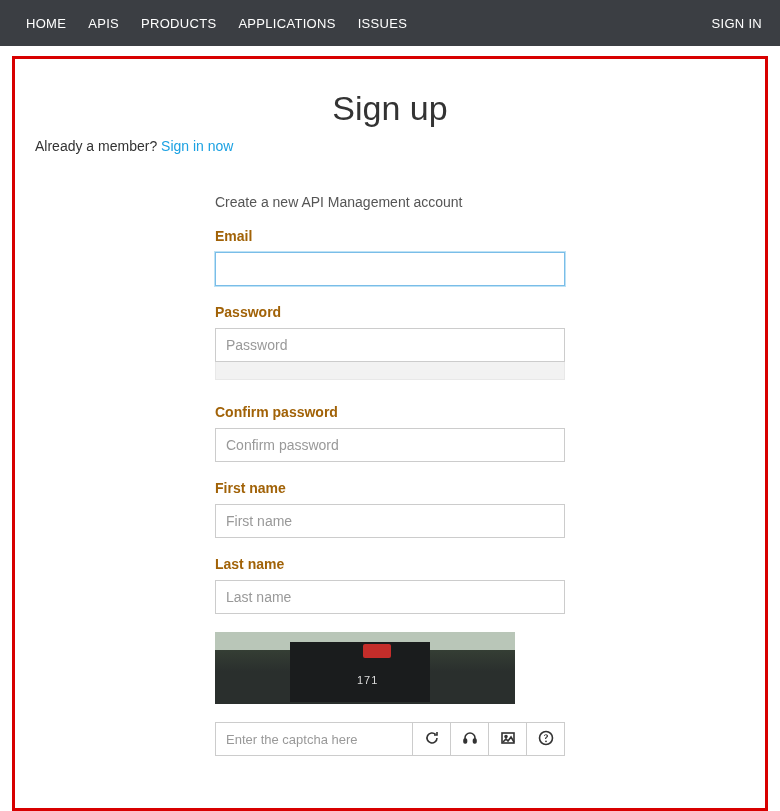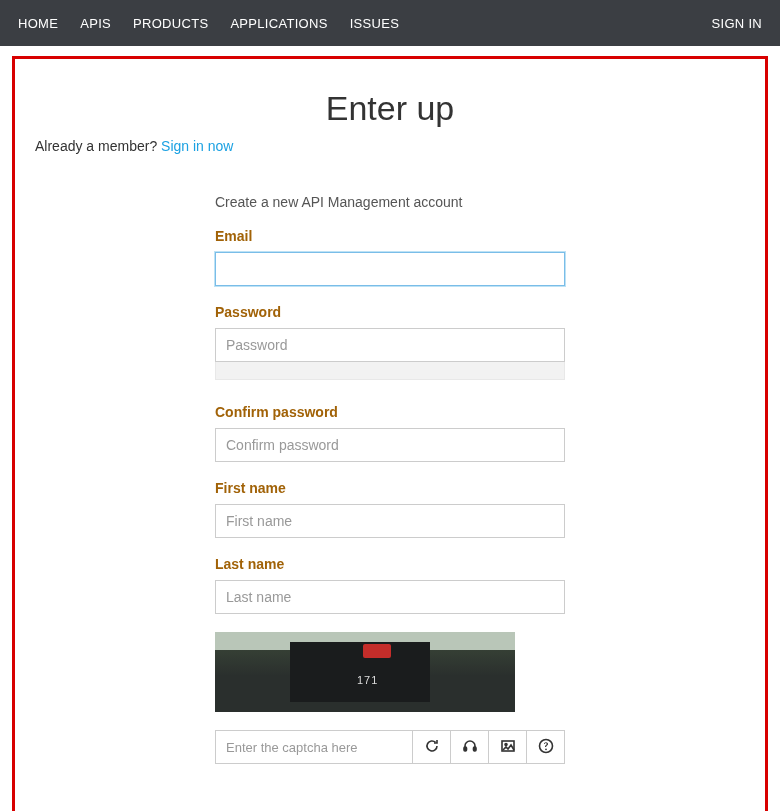--- a/index.html
+++ b/index.html
@@ -10,21 +10,21 @@
     background: #fff;
     width: 780px;
   }
   .navbar {
     background: #3b3e43;
     height: 46px;
     display: flex;
     align-items: center;
     padding: 0 18px;
   }
-  .navbar-left { display: flex; gap: 22px; }
+  .navbar-left { display: flex; gap: 22px; margin-left: 8px; }
   .navbar-right { margin-left: auto; }
   .nav-item {
     color: #fff;
     font-size: 13px;
     letter-spacing: 0.3px;
     cursor: pointer;
   }
   .outer {
     margin: 10px 12px;
     border: 3px solid #d80000;
@@ -71,21 +71,21 @@
   .pw-wrap { position: relative; }
   .pw-strength {
     height: 18px;
     background: #f2f2f2;
     border-left: 1px solid #e8e8e8;
     border-right: 1px solid #e8e8e8;
     border-bottom: 1px solid #e8e8e8;
   }
   .captcha-img {
     width: 300px;
-    height: 80px;
+    height: 72px;
     background: linear-gradient(to bottom, #3d4a3a 0%, #2a2f2d 55%, #2a2f2d 100%);
     position: relative;
     margin-bottom: 18px;
     overflow: hidden;
   }
   .captcha-sky {
     position: absolute; top: 0; left: 0; right: 0; height: 18px;
     background: #b9c6b8;
   }
   .captcha-box {
@@ -140,21 +140,21 @@
     <span class="nav-item">PRODUCTS</span>
     <span class="nav-item">APPLICATIONS</span>
     <span class="nav-item">ISSUES</span>
   </div>
   <div class="navbar-right">
     <span class="nav-item">SIGN IN</span>
   </div>
 </div>
 
 <div class="outer">
-  <h1 class="page-title">Enter up</h1>
+  <h1 class="page-title">Sign up</h1>
   <div class="subtitle">
     <span>Already a member? </span><a>Sign in now</a>
   </div>
 
   <div class="form-wrap">
     <div class="form-desc">Create a new API Management account</div>
 
     <div class="field">
       <label class="field-label">Email</label>
       <input type="text" class="text-input focused" value="" style="">

